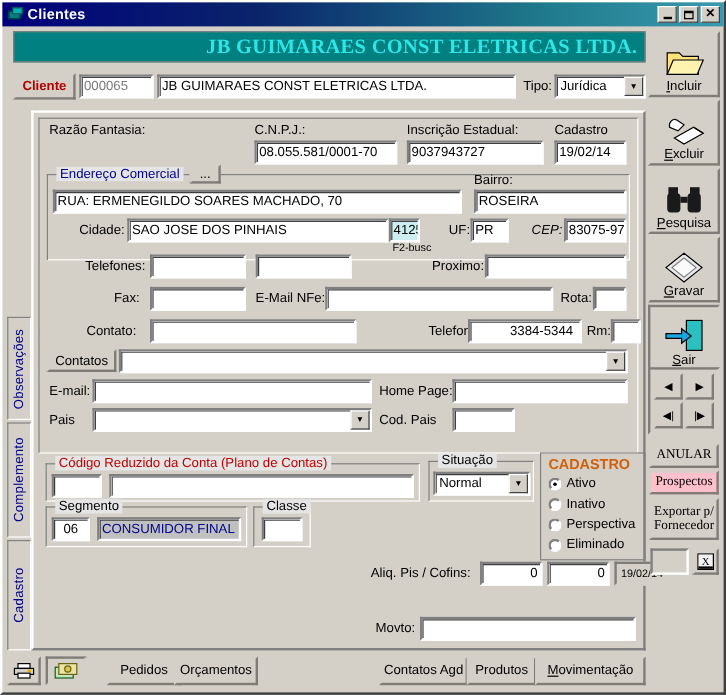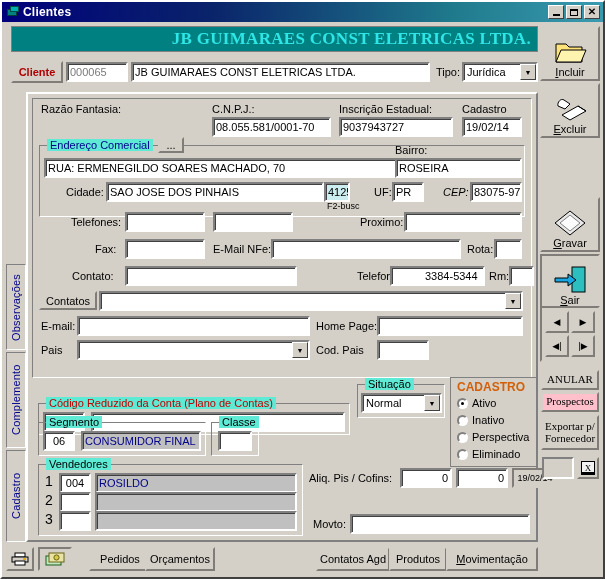--- a/index.html
+++ b/index.html
@@ -104,21 +104,21 @@
     border:1px solid #808080; border-right-color:#fff; border-bottom-color:#fff;
   }
   .lab { font-size:11px; color:#000; position:absolute; white-space:nowrap;}
   .abs { position:absolute; }
 
   .group {
     position:absolute;
     border:1px solid #808080; border-right-color:#fff; border-bottom-color:#fff;
   }
   .group > .gl {
-    position:absolute; top:-7px; left:7px; background:#5eead4; padding:0 3px; font-size:11px;
+    position:absolute; top:-7px; left:7px; background:#e5e5e5; padding:0 3px; font-size:11px;
   }
   .gl.blue { color:#00008b; }
   .gl.red { color:#c00000; }
 
   .btn {
     background:#d4d0c8; border:2px outset #d4d0c8; font-size:11px;
     display:flex; align-items:center; justify-content:center; color:#000;
     font-family:"Liberation Sans", sans-serif;
   }
   .radio-row { position:absolute; display:flex; align-items:center; font-size:11px; }
@@ -223,21 +223,21 @@
       <span class="lab abs" style="left:306px; top:4px;">Inscrição Estadual:</span>
       <div class="fld abs" style="left:306px; top:18px; width:114px;">9037943727</div>
 
       <span class="lab abs" style="left:429px; top:4px;">Cadastro</span>
       <div class="fld abs" style="left:429px; top:18px; width:60px;">19/02/14</div>
 
       <div class="group" style="left:6px; top:46px; width:486px; height:72px;">
         <span class="gl blue">Endereço  Comercial</span>
         <div class="btn abs" style="left:118px; top:-9px; width:26px; height:16px;">...</div>
 
-        <div class="fld abs" style="left:4px; top:12px; width:386px;">RUA: ERMENEGILDO SOARES MACHADO, 70</div>
+        <div class="fld abs" style="left:4px; top:12px; width:341px;">RUA: ERMENEGILDO SOARES MACHADO, 70</div>
         <span class="lab abs" style="left:355px; top:-2px;">Bairro:</span>
         <div class="fld abs" style="left:355px; top:12px; width:127px;">ROSEIRA</div>
 
         <span class="lab abs" style="left:26px; top:40px;">Cidade:</span>
         <div class="fld abs" style="left:66px; top:36px; width:218px;">SAO JOSE DOS PINHAIS</div>
         <div class="fld abs" style="left:284px; top:36px; width:26px; background:#cdeef0;">4125506</div>
         <span class="lab abs" style="left:287px; top:55px; font-size:9px;">F2-busc</span>
         <span class="lab abs" style="left:334px; top:40px;">UF:</span>
         <div class="fld abs" style="left:352px; top:36px; width:32px;">PR</div>
         <span class="lab abs" style="left:403px; top:40px;font-style:italic;">CEP:</span>
@@ -277,21 +277,21 @@
 
       <span class="lab abs" style="left:8px; top:245px;">Pais</span>
       <div class="combo abs" style="left:44px; top:241px; width:233px;">
         <span></span>
         <span class="arrow">▼</span>
       </div>
       <span class="lab abs" style="left:283px; top:245px;">Cod. Pais</span>
       <div class="fld abs" style="left:344px; top:241px; width:52px;"></div>
     </div>
 
-    <div class="group" style="left:10px; top:309px; width:312px; height:32px;">
+    <div class="group" style="left:10px; top:292px; width:312px; height:32px;">
       <span class="gl red">Código Reduzido da Conta (Plano de Contas)</span>
       <div class="fld abs" style="left:4px; top:8px; width:42px;"></div>
       <div class="fld abs" style="left:52px; top:8px; width:254px;"></div>
     </div>
 
     <div class="group" style="left:329px; top:290px; width:88px; height:34px;">
       <span class="gl">Situação</span>
       <div class="combo abs" style="left:3px; top:8px; width:81px;">
         <span>Normal</span>
         <span class="arrow">▼</span>
@@ -323,35 +323,20 @@
       <div class="fld abs" style="left:4px; top:8px; width:32px; justify-content:center;">06</div>
       <div class="fld gray blue-text abs" style="left:42px; top:8px; width:120px; background:#c0c0c0; color:#00008b;">CONSUMIDOR FINAL</div>
     </div>
 
     <div class="group" style="left:183px; top:328px; width:48px; height:34px;">
       <span class="gl">Classe</span>
       <div class="fld abs" style="left:6px; top:8px; width:34px;"></div>
     </div>
 
 
-    <div class="group" style="left:10px; top:370px; width:265px; height:72px;">
-      <span class="gl">Vendedores</span>
-
-      <span class="lab abs" style="left:6px; top:8px; font-size:14px;">1</span>
-      <div class="fld abs" style="left:20px; top:8px; width:32px; justify-content:center;">004</div>
-      <div class="fld gray abs" style="left:56px; top:8px; width:202px; background:#c0c0c0; color:#00008b;">ROSILDO</div>
-
-      <span class="lab abs" style="left:6px; top:27px; font-size:14px;">2</span>
-      <div class="fld abs" style="left:20px; top:27px; width:32px;"></div>
-      <div class="fld gray abs" style="left:56px; top:27px; width:202px; background:#c0c0c0;"></div>
-
-      <span class="lab abs" style="left:6px; top:46px; font-size:14px;">3</span>
-      <div class="fld abs" style="left:20px; top:46px; width:32px;"></div>
-      <div class="fld gray abs" style="left:56px; top:46px; width:202px; background:#c0c0c0;"></div>
-    </div>
 
     <span class="lab abs" style="left:281px; top:378px;">Aliq. Pis / Cofins:</span>
     <div class="fld abs" style="left:372px; top:374px; width:52px; justify-content:flex-end;">0</div>
     <div class="fld abs" style="left:428px; top:374px; width:52px; justify-content:flex-end;">0</div>
     <div class="abs" style="left:484px; top:374px; width:46px; height:20px; border:2px inset #d4d0c8; background:#d4d0c8; display:flex; align-items:center; justify-content:center; font-size:9px;">19/02/14</div>
 
     <span class="lab abs" style="left:285px; top:424px;">Movto:</span>
     <div class="fld abs" style="left:322px; top:420px; width:180px;"></div>
   </div>
 
@@ -367,20 +352,30 @@
 
     <div class="tbtn" style="top:57px;">
       <svg width="36" height="28" viewBox="0 0 36 28">
         <path d="M6 11 C5 7 9 3 12 5 L18 9 L13 14 Z" fill="#fff" stroke="#000" stroke-width="1"></path>
         <path d="M10 20 L26 11 L34 16 L18 25 Z" fill="#fff" stroke="#000" stroke-width="1"></path>
         <path d="M26 11 L34 16" stroke="#000" stroke-width="1"></path>
       </svg>
       <span class="cap"><u>E</u>xcluir</span>
     </div>
 
+    <div class="tbtn" style="top:114px;">
+      <svg width="34" height="26" viewBox="0 0 34 26">
+        <rect x="3" y="7" width="11" height="16" rx="3" fill="#1a1a1a"></rect>
+        <rect x="20" y="7" width="11" height="16" rx="3" fill="#1a1a1a"></rect>
+        <rect x="4" y="2" width="8" height="6" fill="#1a1a1a"></rect>
+        <rect x="22" y="2" width="8" height="6" fill="#1a1a1a"></rect>
+        <rect x="14" y="10" width="6" height="5" fill="#1a1a1a"></rect>
+      </svg>
+      <span class="cap"><u>P</u>esquisa</span>
+    </div>
 
     <div class="tbtn" style="top:171px;">
       <svg width="34" height="28" viewBox="0 0 34 28">
         <path d="M17 2 L32 14 L17 26 L2 14 Z" fill="#e8e8e8" stroke="#000" stroke-width="1"></path>
         <path d="M17 6 L27 14 L17 22 L7 14 Z" fill="#fbfbfb" stroke="#808080" stroke-width="1"></path>
       </svg>
       <span class="cap"><u>G</u>ravar</span>
     </div>
 
     <div class="tbtn pressed" style="top:228px;">

